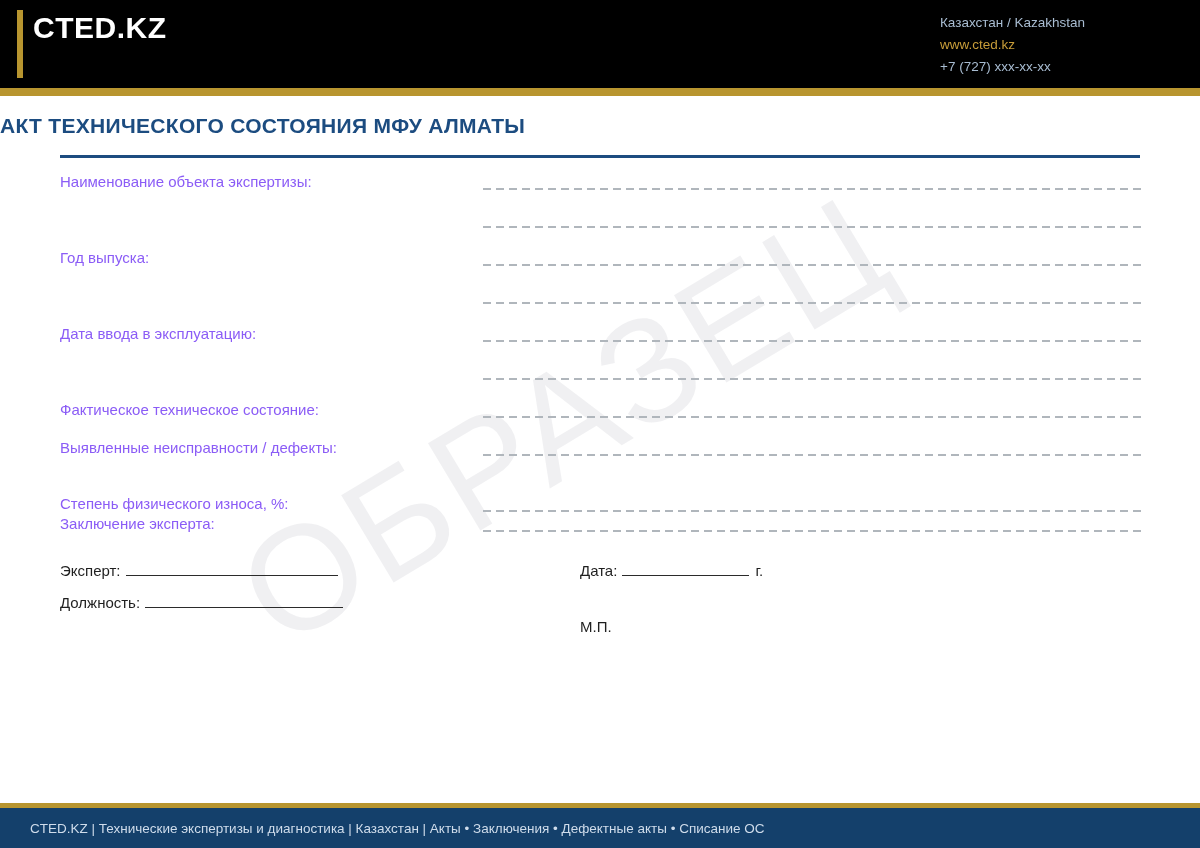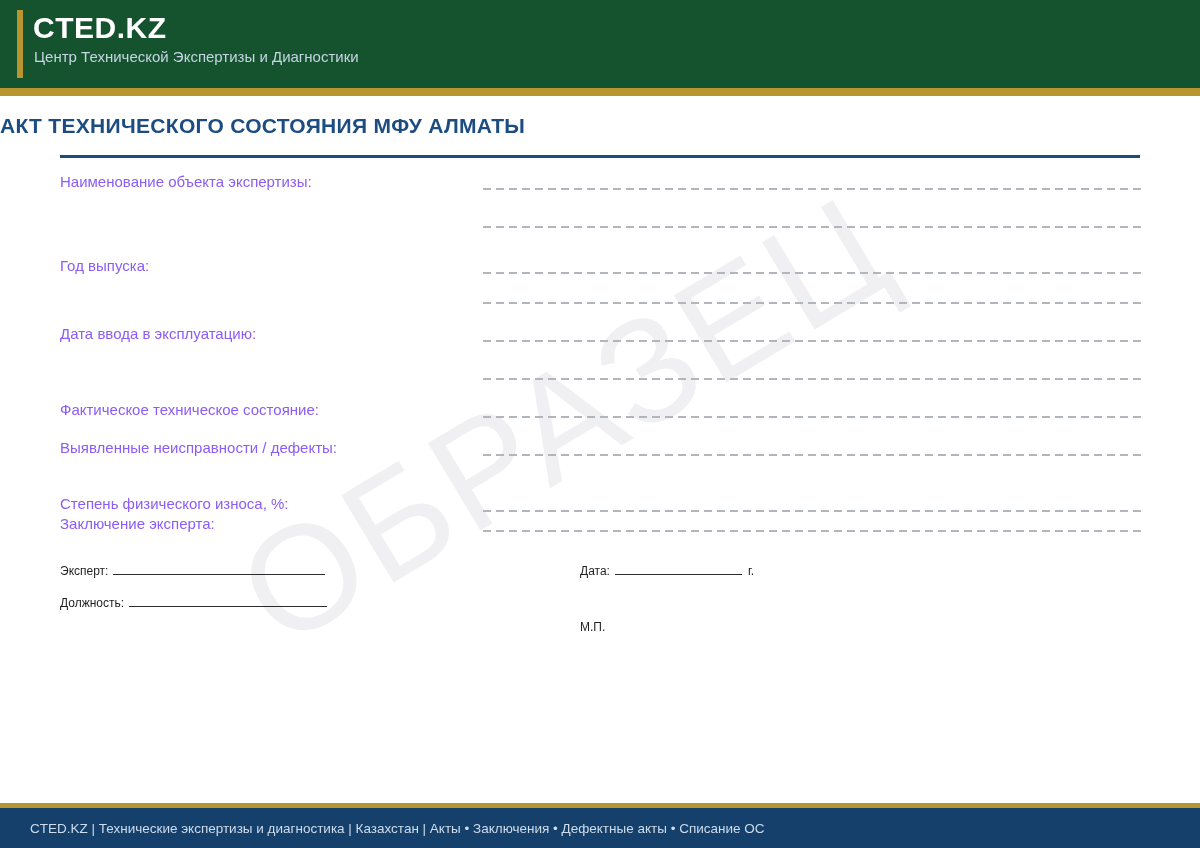--- a/index.html
+++ b/index.html
@@ -11,21 +11,21 @@
     width: 1200px;
     height: 848px;
     background: #ffffff;
     overflow: hidden;
   }
 
   
   .header {
     position: absolute; top: 0; left: 0;
     width: 100%; height: 88px;
-    background: #14532d;
+    background: #000000;
   }
   .logo-accent {
     position: absolute; left: 17px; top: 10px;
     width: 6px; height: 68px;
     background: #b8952f;
   }
   .logo-text {
     position: absolute; left: 33px; top: 8px;
     color: #ffffff;
     font-size: 30px; font-weight: 600;
@@ -99,21 +99,21 @@
     font-size: 15px; line-height: 19px;
     white-space: nowrap;
   }
   .field-blank {
     position: absolute; left: 483px; top: 16px;
     width: 660px; height: 2px;
     background: repeating-linear-gradient(90deg, #b0b6bc 0 8px, transparent 8px 13px);
   }
 
   
-  .sig { position: absolute; z-index: 1; color: #1f1f1f; font-size: 12px; line-height: 22px; white-space: nowrap; }
+  .sig { position: absolute; z-index: 1; color: #1f1f1f; font-size: 15px; line-height: 22px; white-space: nowrap; }
   .sig-line {
     display: inline-block;
     border-bottom: 1.5px solid #2b2b2b;
     height: 15px;
     margin-left: 5px;
     vertical-align: baseline;
   }
   .sig-expert   { top: 560px; left: 60px; }
   .sig-date     { top: 560px; left: 580px; }
   .sig-position { top: 592px; left: 60px; }
@@ -142,38 +142,42 @@
   }
 </style>
 </head>
 <body>
 
 <div class="page">
 
   <div class="header">
     <div class="logo-accent"></div>
     <div class="logo-text">CTED.KZ</div>
-    <div class="logo-subtitle">Центр Технической Экспертизы и Диагностики</div>
+    <div class="contacts">
+      <div class="contact-country">Казахстан / Kazakhstan</div>
+      <a class="contact-website">www.cted.kz</a>
+      <div class="contact-phone">+7 (727) xxx-xx-xx</div>
+    </div>
   </div>
   <div class="gold-divider"></div>
 
   <div class="watermark">ОБРАЗЕЦ</div>
 
   <div class="doc-title">АКТ ТЕХНИЧЕСКОГО СОСТОЯНИЯ МФУ АЛМАТЫ</div>
   <div class="title-rule"></div>
 
   <div class="fields">
     <div class="field-row" style="top:172px">
       <div class="field-label">Наименование объекта экспертизы:</div>
       <div class="field-blank"></div>
     </div>
     <div class="field-row" style="top:210px">
       <div class="field-blank"></div>
     </div>
-    <div class="field-row" style="top:256px">
+    <div class="field-row" style="top:248px">
       <div class="field-label">Год выпуска:</div>
       <div class="field-blank"></div>
     </div>
     <div class="field-row" style="top:286px">
       <div class="field-blank"></div>
     </div>
     <div class="field-row" style="top:324px">
       <div class="field-label">Дата ввода в эксплуатацию:</div>
       <div class="field-blank"></div>
     </div>

